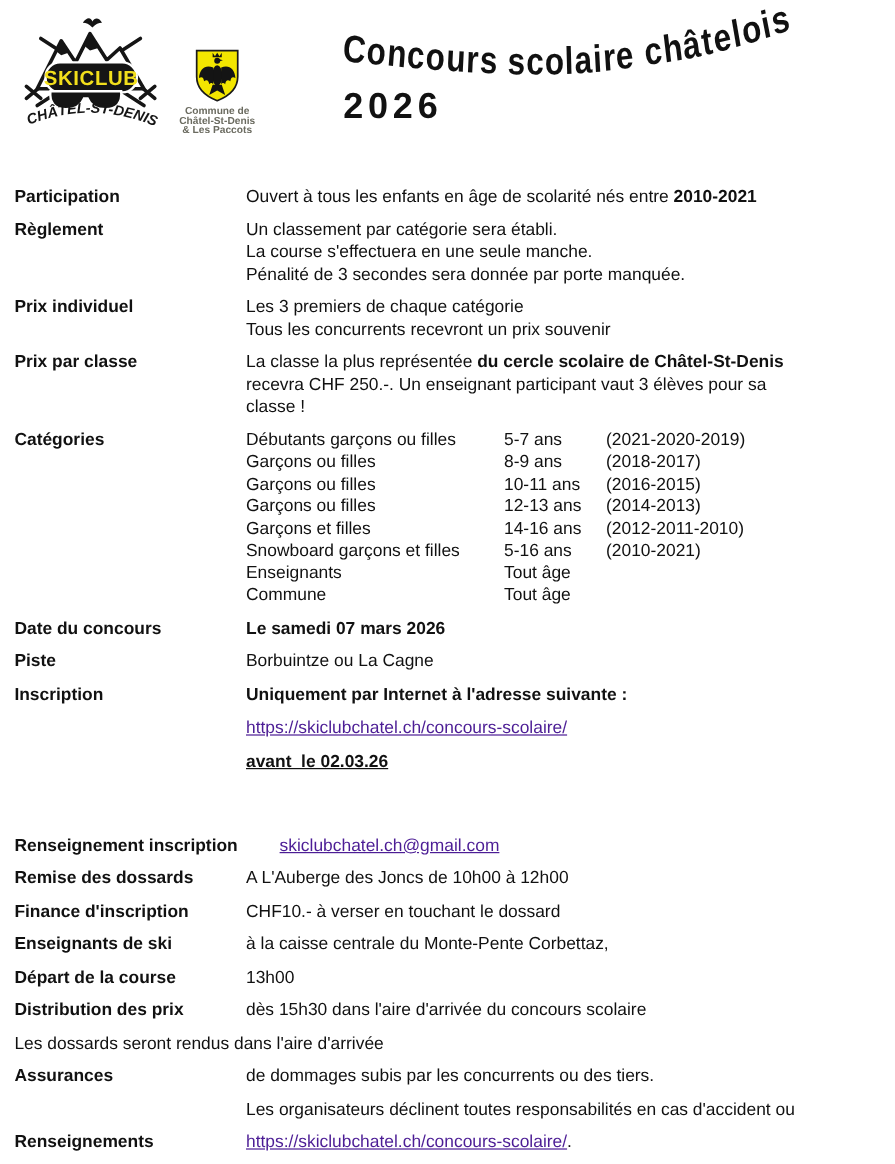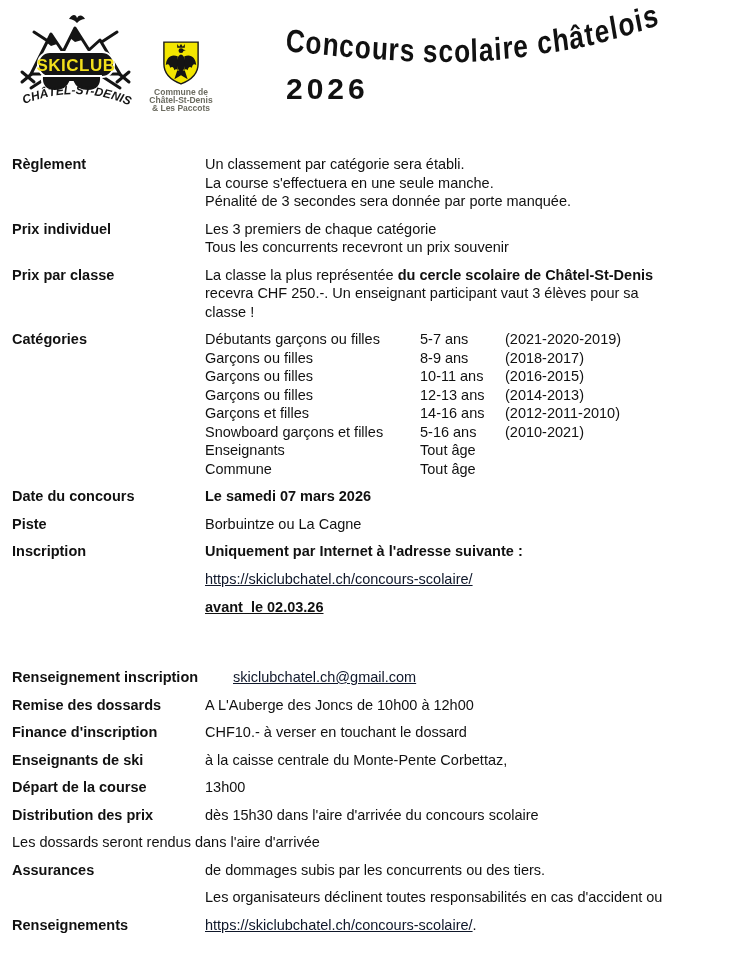--- a/index.html
+++ b/index.html
@@ -30,21 +30,21 @@
 
   
   .content { padding:0 24px 0 12px; margin-top:27px; }
   .row { display:grid; grid-template-columns:193px 1fr; margin-bottom:9px; }
   .label { font-weight:bold; font-size:14.5px; line-height:18.5px; white-space:nowrap; }
   .line  { font-size:14.5px; line-height:18.5px; white-space:nowrap; }
   .line.sp { margin-bottom:9.5px; }
   .b { font-weight:bold; }
   .u { text-decoration:underline;margin-top:32px; }
   .pre { white-space:pre; }
-  .link { color:#0f172a; text-decoration:underline; cursor:pointer; }
+  .link { color:#4c1d95; text-decoration:underline; cursor:pointer; }
   .tblrow { display:grid; grid-template-columns:215px 85px 1fr; }
 
   
   .footer { margin-top:38px; }
   .footer .row { margin-bottom:0; }
   .footer .label, .footer .line { line-height:27.5px; }
   .footer .row:first-child .line { padding-left:28px; }
 </style>
 </head>
 <body>
@@ -97,20 +97,26 @@
 
     <div class="titleblock">
       <span class="title-line1"><span style="transform: translateY(0px) rotate(6.1deg);">C</span><span style="transform: translateY(1.7px) rotate(5.7deg);">o</span><span style="transform: translateY(3.4px) rotate(5.3deg);">n</span><span style="transform: translateY(4.9px) rotate(4.8deg);">c</span><span style="transform: translateY(6.2px) rotate(4.3deg);">o</span><span style="transform: translateY(7.4px) rotate(3.6deg);">u</span><span style="transform: translateY(8.4px) rotate(3deg);">r</span><span style="transform: translateY(9.1px) rotate(2.3deg);">s</span><span style="transform: translateY(9.7px) rotate(1.5deg);">&nbsp;</span><span style="transform: translateY(10px) rotate(0.7deg);">s</span><span style="transform: translateY(10.1px) rotate(-0.1deg);">c</span><span style="transform: translateY(10px) rotate(-1deg);">o</span><span style="transform: translateY(9.5px) rotate(-1.9deg);">l</span><span style="transform: translateY(8.8px) rotate(-2.8deg);">a</span><span style="transform: translateY(7.9px) rotate(-3.7deg);">i</span><span style="transform: translateY(6.6px) rotate(-4.7deg);">r</span><span style="transform: translateY(5.1px) rotate(-5.6deg);">e</span><span style="transform: translateY(3.3px) rotate(-6.6deg);">&nbsp;</span><span style="transform: translateY(1.2px) rotate(-7.5deg);">c</span><span style="transform: translateY(-1.1px) rotate(-8.4deg);">h</span><span style="transform: translateY(-3.8px) rotate(-9.3deg);">â</span><span style="transform: translateY(-6.6px) rotate(-10.2deg);">t</span><span style="transform: translateY(-9.8px) rotate(-11.1deg);">e</span><span style="transform: translateY(-13.2px) rotate(-11.9deg);">l</span><span style="transform: translateY(-16.8px) rotate(-12.7deg);">o</span><span style="transform: translateY(-20.7px) rotate(-13.4deg);">i</span><span style="transform: translateY(-24.7px) rotate(-14.1deg);">s</span></span>
       <span class="title-line2">2026</span>
     </div>
   </div>
 
   <div class="content">
     <div>
         <div class="row">
+          <div class="label">Participation</div>
+          <div>
+            <div class="line"><span class="">Ouvert à tous les enfants en âge de scolarité nés entre </span><span class="b">2010-2021</span></div>
+          </div>
+        </div>
+        <div class="row">
           <div class="label">Règlement</div>
           <div>
             <div class="line"><span class="">Un classement par catégorie sera établi.</span></div>
             <div class="line"><span class="">La course s'effectuera en une seule manche.</span></div>
             <div class="line"><span class="">Pénalité de 3 secondes sera donnée par porte manquée.</span></div>
           </div>
         </div>
         <div class="row">
           <div class="label">Prix individuel</div>
           <div>

